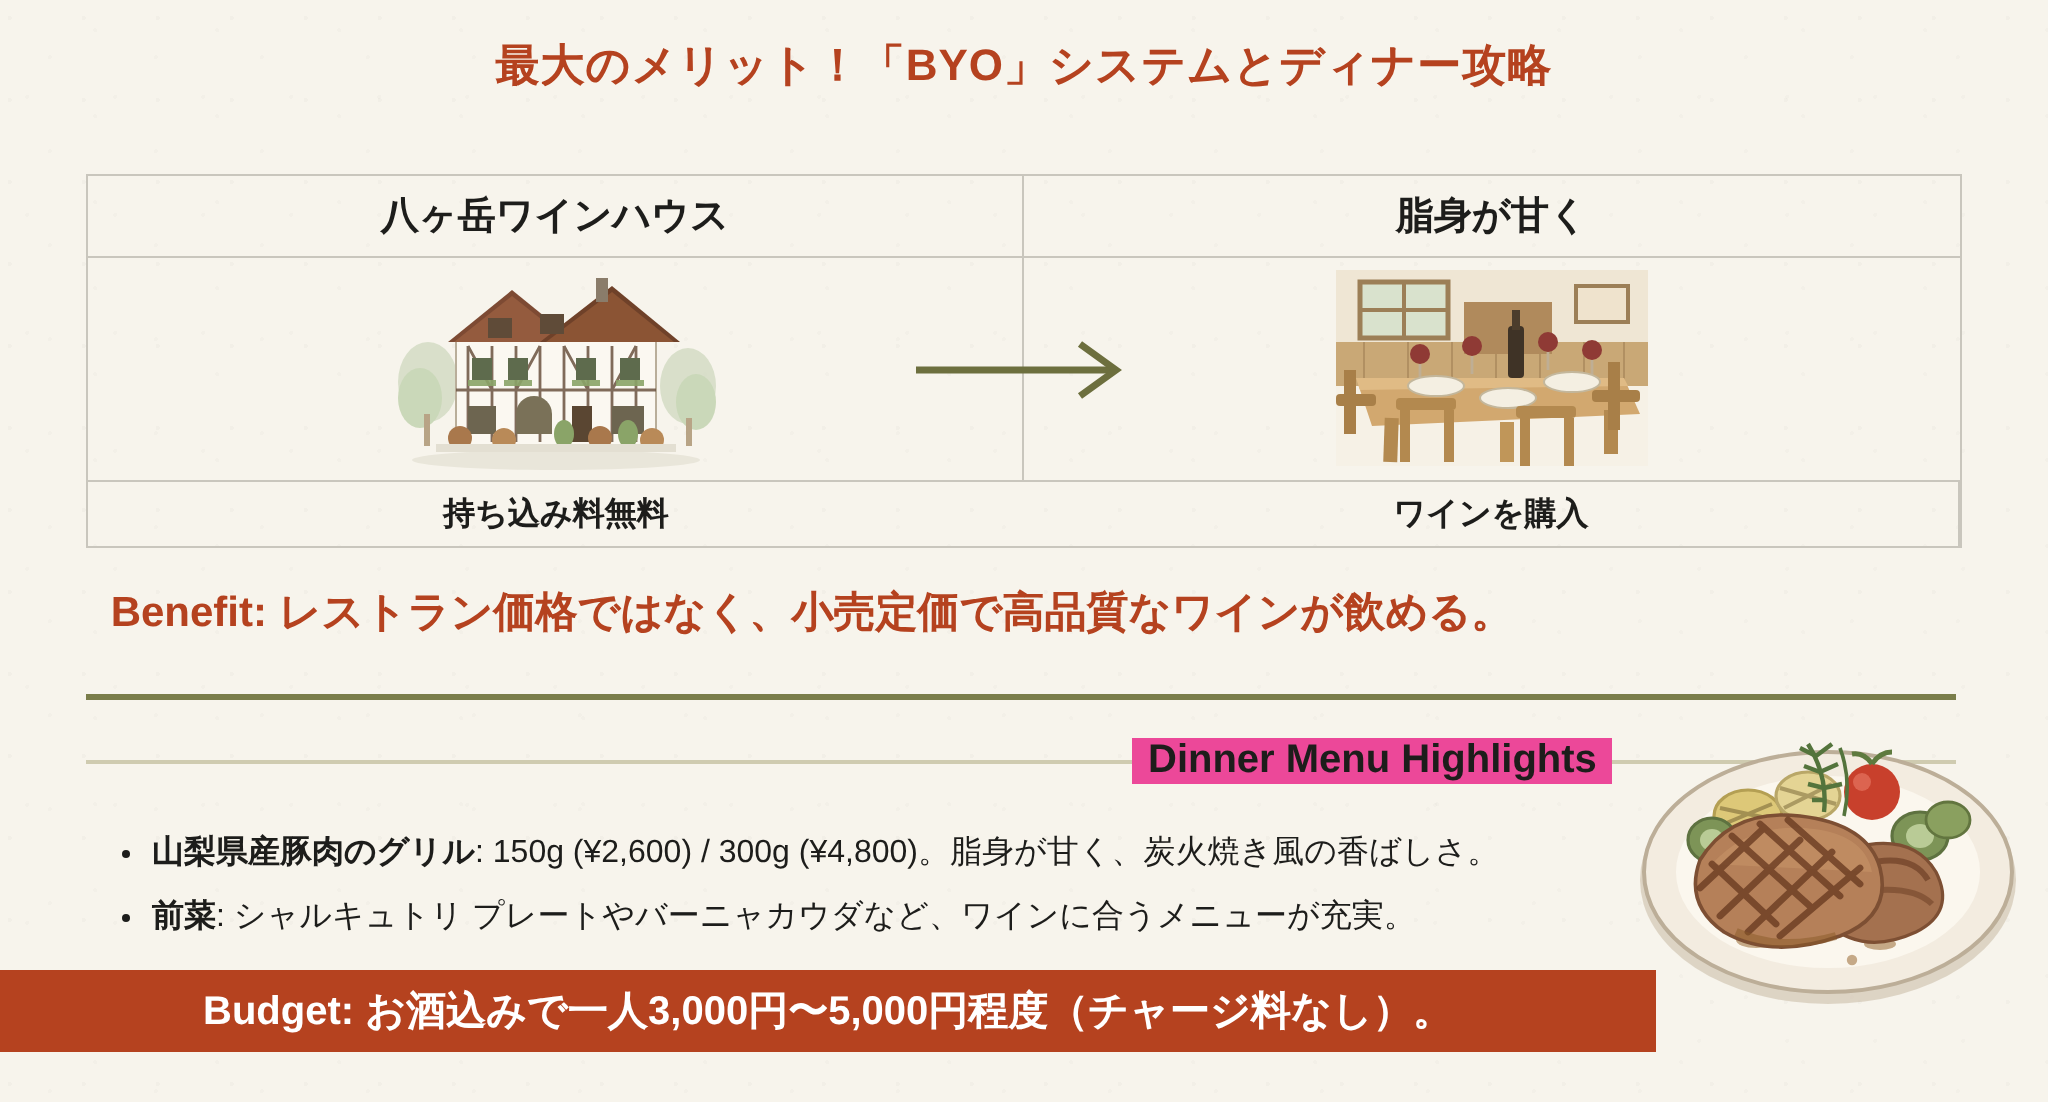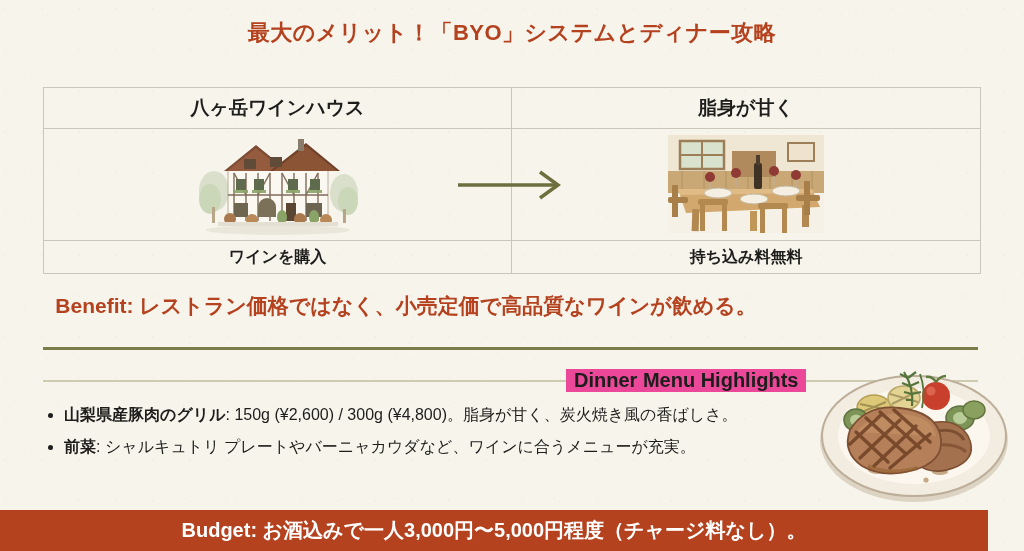--- a/index.html
+++ b/index.html
@@ -82,40 +82,40 @@
     position:absolute;top:369px;left:566px;
     font-size:20px;font-weight:bold;color:#1d1d1b;
     background:#ec4899;
     padding:0 8px;
     white-space:nowrap;
   }
 
   
   .bullets{
     position:absolute;left:36px;top:404px;width:800px;
-    margin:0;padding:0 0 0 28px;
+    margin:12px;padding:0 0 0 28px;
     list-style:disc;
   }
   .bullets li{
     font-size:16px;color:#1d1d1b;
     line-height:1.35;
     margin-bottom:10px;
     white-space:nowrap;
   }
   .bullets li::marker{font-size:15px;}
   .bl-term{font-weight:bold;}
 
   
   .food-plate{
     position:absolute;left:808px;top:362px;width:212px;height:148px;
   }
 
   
   .budget-bar{
-    position:absolute;left:0;top:510px;width:988px;height:41px;
+    position:absolute;left:0;top:485px;width:828px;height:41px;
     background:#b5421f;
     display:flex;align-items:center;justify-content:center;
   }
   .budget-text{
     color:#ffffff;font-size:20px;font-weight:bold;white-space:nowrap;
   }
 </style>
 </head>
 <body>
 
@@ -265,25 +265,25 @@
 
     <div class="arrow-overlay">
       <svg width="112" height="34" viewBox="0 0 112 34">
         <line x1="2" y1="17" x2="100" y2="17" stroke="#6d6f3e" stroke-width="3.5"></line>
         <polyline points="84,4 102,17 84,30" fill="none" stroke="#6d6f3e" stroke-width="3.5"></polyline>
       </svg>
     </div>
   </div>
 
   <div class="ct-row foot">
+    <div class="ct-cell">
+      <span class="ct-foot-label">持ち込み料無料</span>
+    </div>
     <div class="ct-cell left">
       <span class="ct-foot-label">ワインを購入</span>
-    </div>
-    <div class="ct-cell">
-      <span class="ct-foot-label">持ち込み料無料</span>
     </div>
   </div>
 </div>
 
 <div class="benefit-line">Benefit: レストラン価格ではなく、小売定価で高品質なワインが飲める。</div>
 
 <div class="rule-thick"></div>
 <div class="rule-thin"></div>
 
 <div class="section-heading">Dinner Menu Highlights</div>

